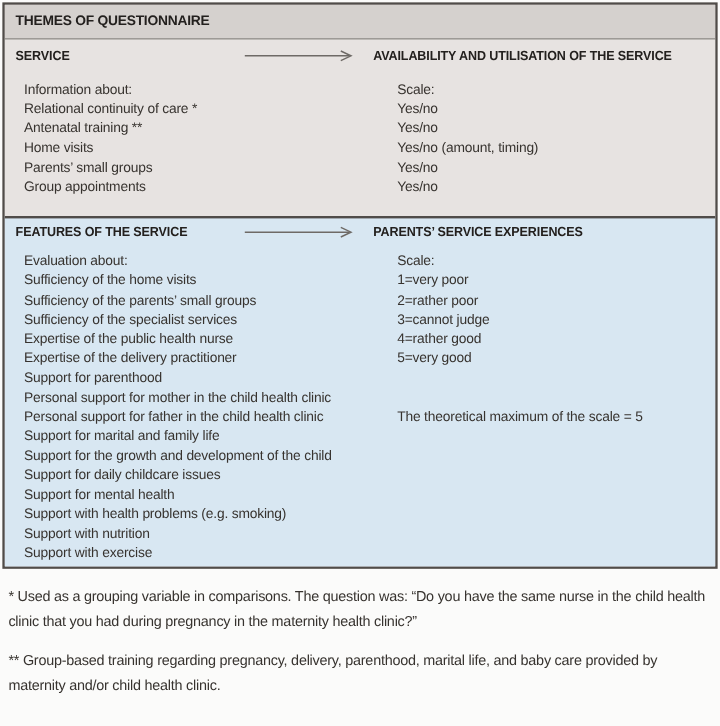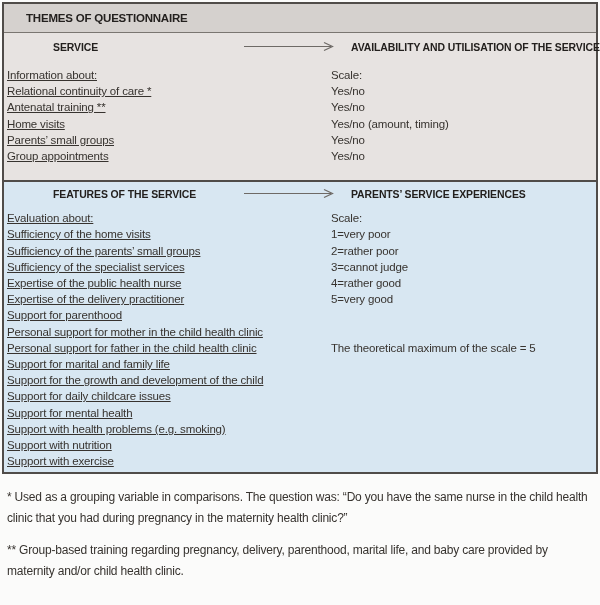--- a/index.html
+++ b/index.html
@@ -26,49 +26,49 @@
     margin:2px 2px 0 2px;
     border:2px solid var(--table-border);
     background:var(--service-bg);
   }
   .head-row{
     display:flex;align-items:center;
     height:28px;
     background:var(--header-bg);
     border-bottom:1px solid var(--divider);
   }
-  .col-left{flex:0 0 307px;box-sizing:border-box;padding-left:22px;}
+  .col-left{flex:0 0 307px;box-sizing:border-box;padding-left:9px;}
   .col-right{flex:1 1 auto;min-width:0;}
   .head-title{
     font-weight:bold;font-size:11.5px;letter-spacing:-0.2px;
     color:var(--title-text);white-space:nowrap;
   }
   .section{position:relative;}
   .sec-0{background:var(--service-bg);padding:5px 0 16px 0;}
   .sec-1{background:var(--features-bg);border-top:2px solid var(--table-border);padding:3px 0 3px 0;}
-  .section-head{display:flex;align-items:center;height:17px;padding-left:40px;}
+  .section-head{display:flex;align-items:center;height:17px;}
   .section-head .head-left{
     flex:0 0 307px;box-sizing:border-box;padding-left:9px;
     display:flex;justify-content:space-between;align-items:center;
   }
   .sec-title{
     font-weight:bold;font-size:11px;letter-spacing:-0.1px;
     color:var(--title-text);white-space:nowrap;
     transform:scaleX(0.95);transform-origin:left center;
   }
   .arrow-svg{color:var(--arrow);margin-right:11px;flex:0 0 auto;}
   .rows{margin-top:0;}
   .sec-0 .rows{margin-top:12px;}
   .sec-1 .rows{margin-top:8px;}
   .sec-row{
     display:flex;
     line-height:16.2px;font-size:11.5px;letter-spacing:-0.15px;
     white-space:nowrap;
   }
-  .cell-left{flex:0 0 307px;box-sizing:border-box;padding-left:3px;overflow:visible;text-decoration:underline;}
+  .cell-left{flex:0 0 307px;box-sizing:border-box;padding-left:16px;overflow:visible;}
   .cell-right{flex:1 1 auto;min-width:0;margin-left:20px;}
   .footnotes{
     margin:13px 4px 0 7px;
     font-size:12px;line-height:21px;letter-spacing:-0.2px;
     color:var(--body-text);
   }
   .footnotes p{margin:0 0 11px 0;}
 </style>
 </head>
 <body>

